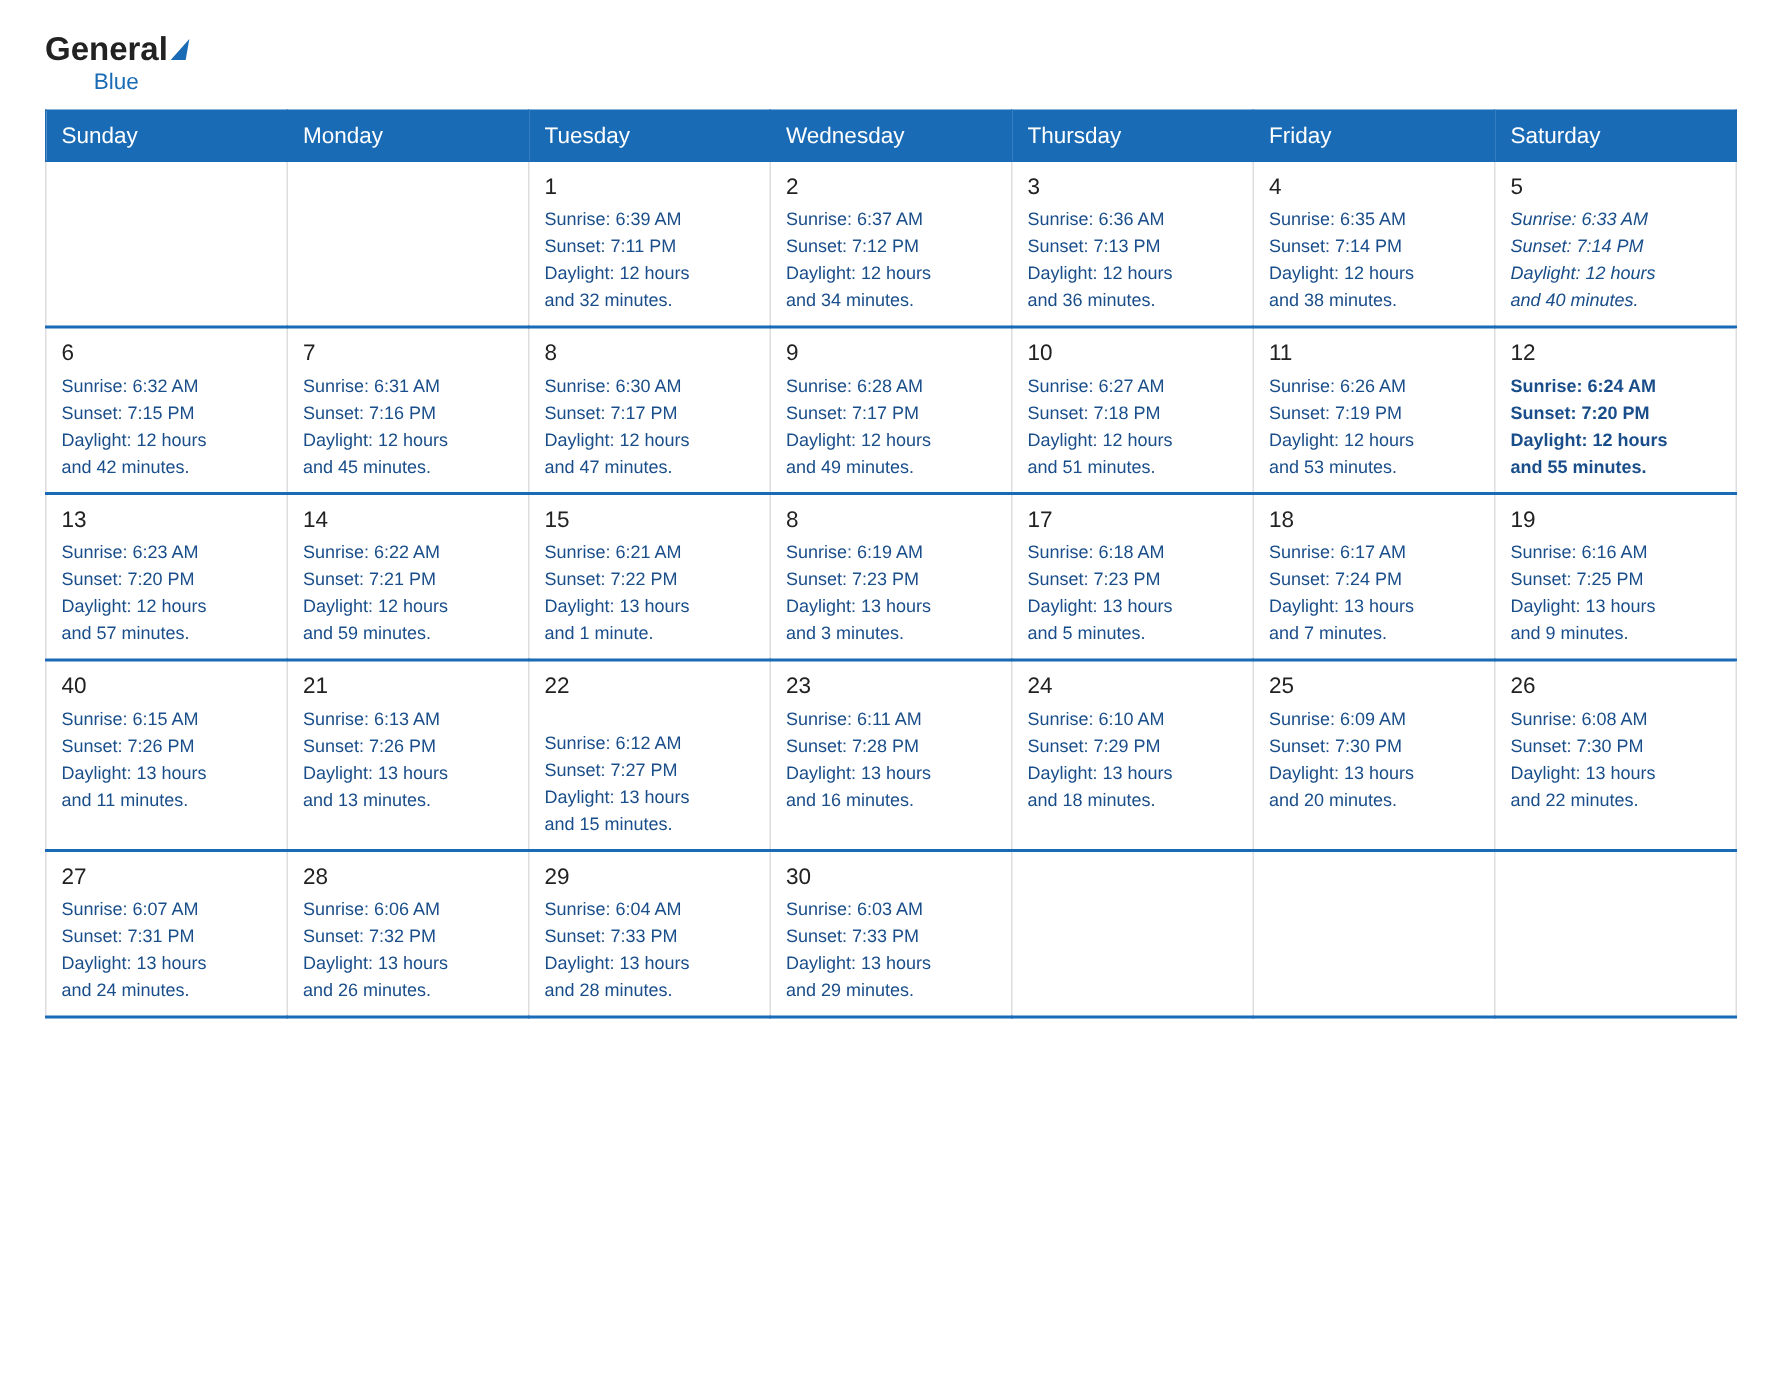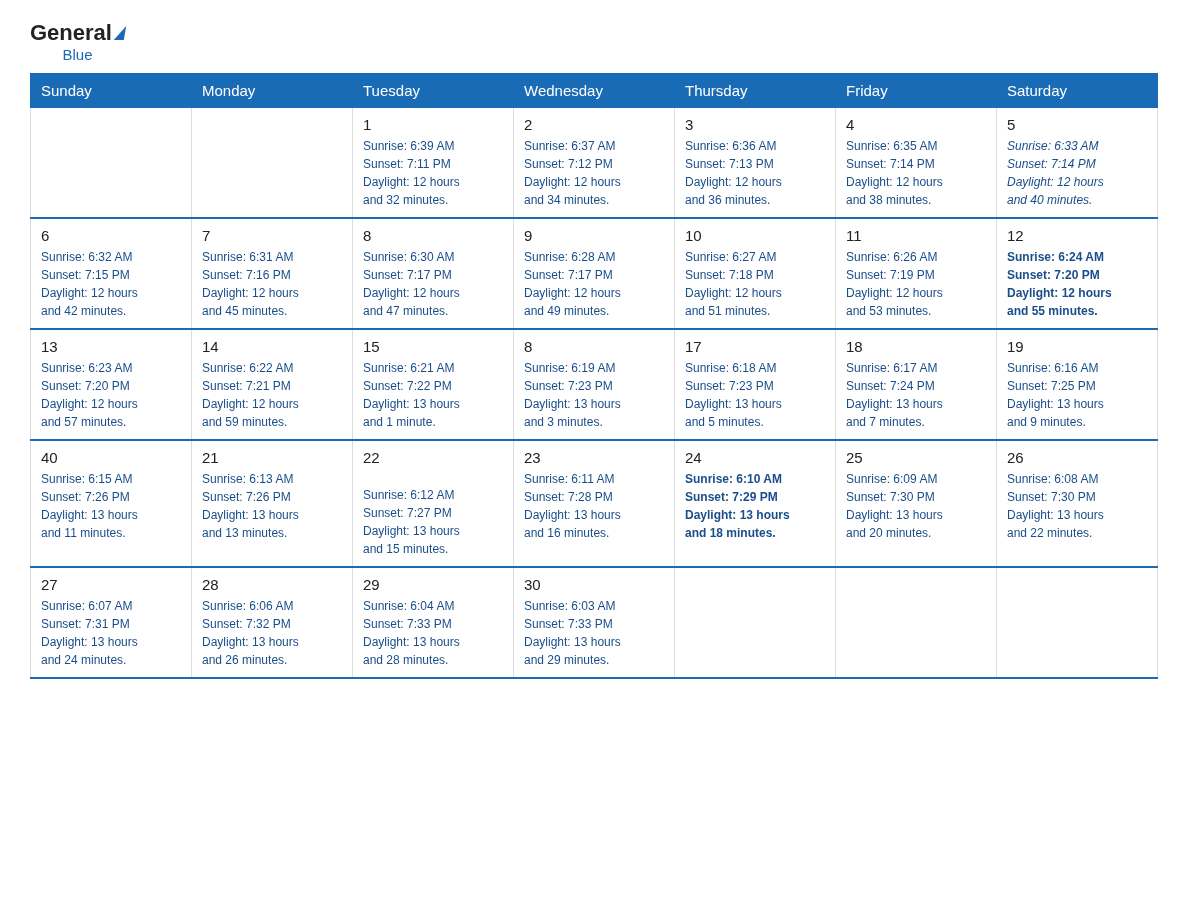--- a/index.html
+++ b/index.html
@@ -288,21 +288,21 @@
         </td>
         <td>
           <span class="day-number">23</span>
           <div class="day-info" style="white-space: pre-line;">Sunrise: 6:11 AM
 Sunset: 7:28 PM
 Daylight: 13 hours
 and 16 minutes.</div>
         </td>
         <td>
           <span class="day-number">24</span>
-          <div class="day-info" style="white-space: pre-line; font-weight: bold;">Sunrise: 6:10 AM
+          <div class="day-info" style="white-space: pre-line;">Sunrise: 6:10 AM
 Sunset: 7:29 PM
 Daylight: 13 hours
 and 18 minutes.</div>
         </td>
         <td>
           <span class="day-number">25</span>
           <div class="day-info" style="white-space: pre-line;">Sunrise: 6:09 AM
 Sunset: 7:30 PM
 Daylight: 13 hours
 and 20 minutes.</div>

